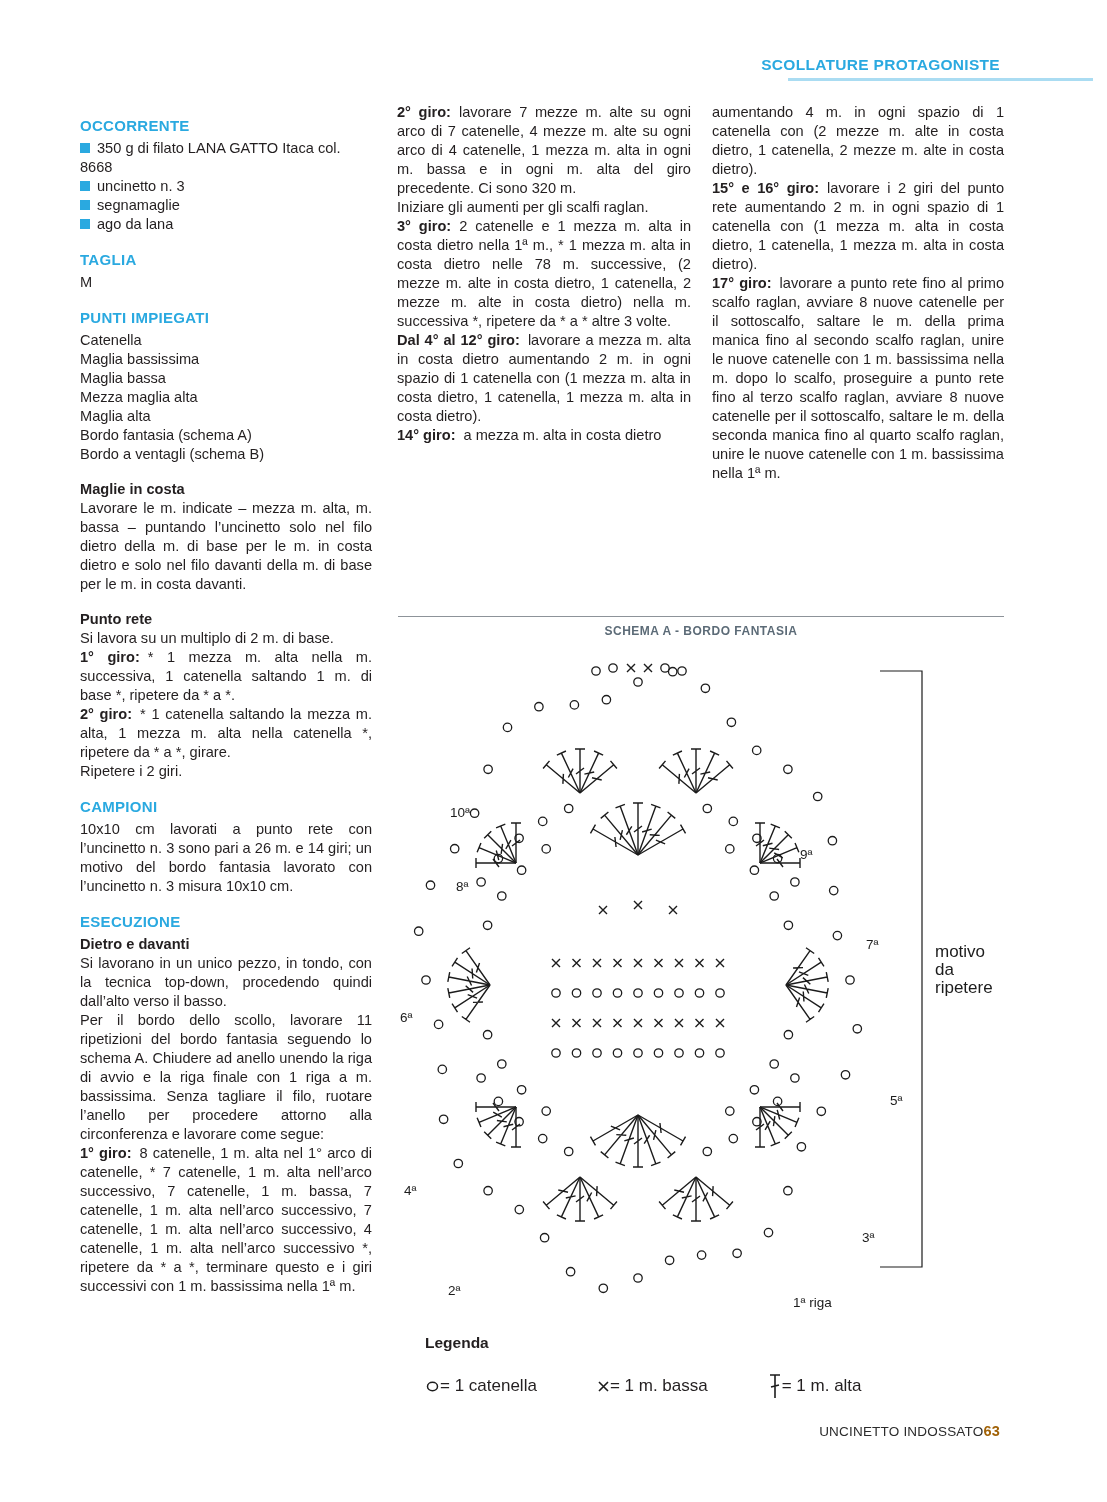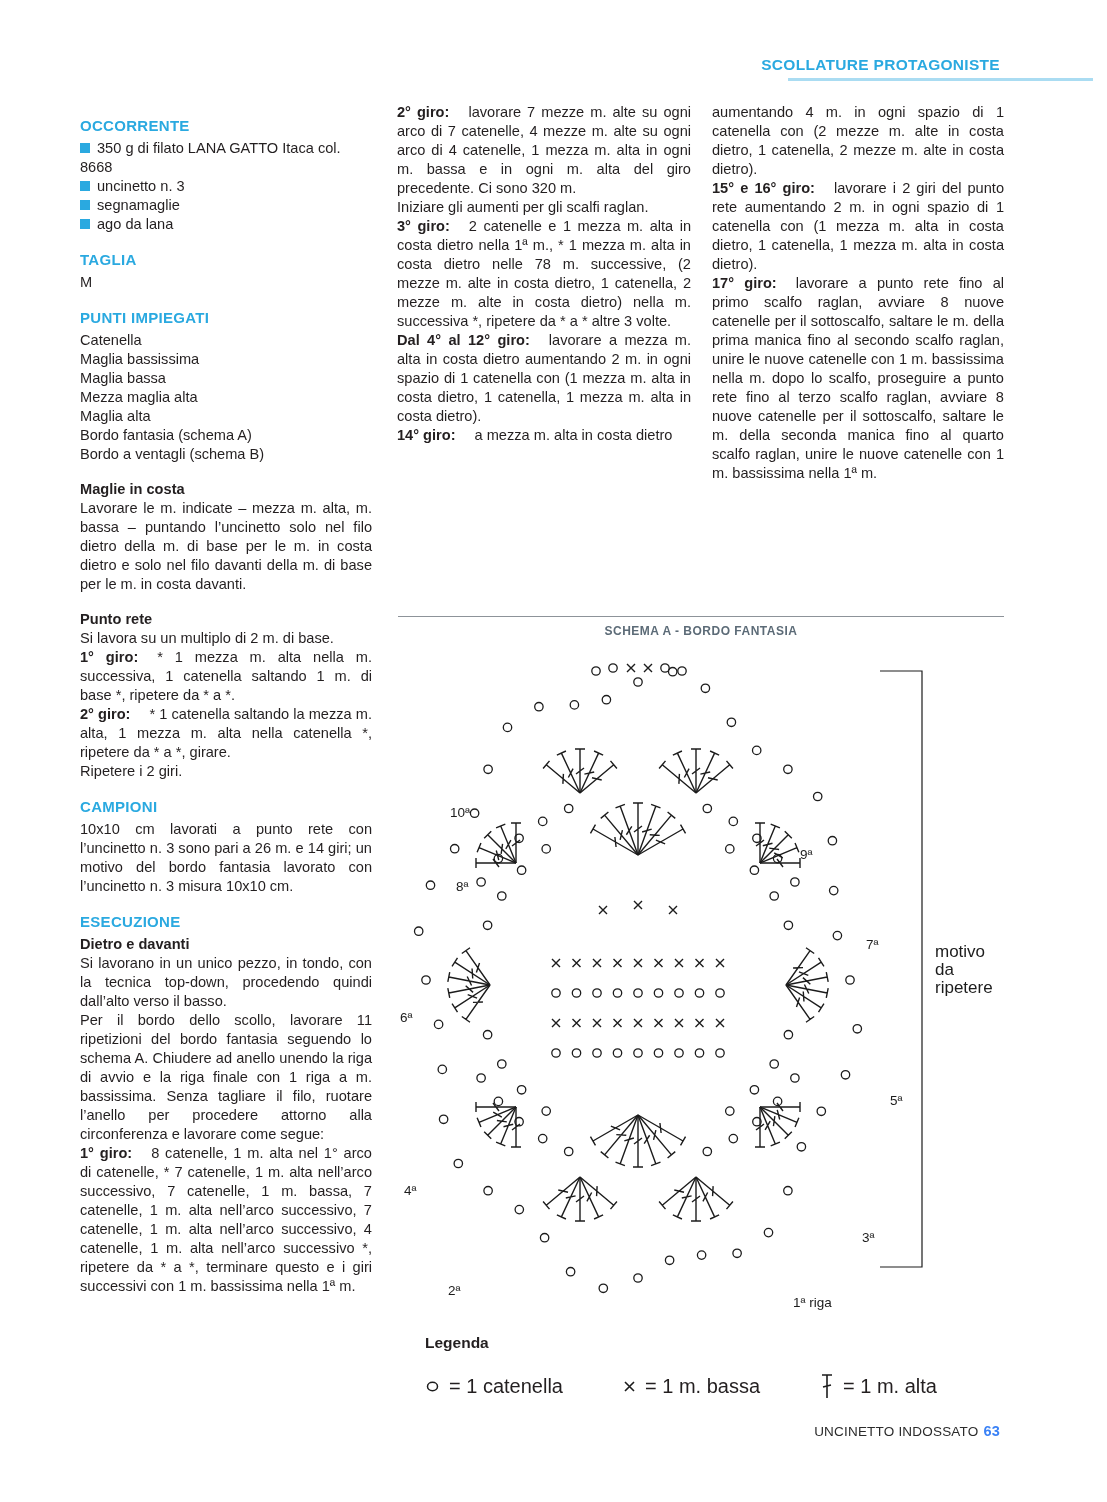--- a/index.html
+++ b/index.html
@@ -16,38 +16,38 @@
   .col3 { left:712px; top:103px; width:292px; }
 
   .cyan-h { color:#2aa9e0; font-weight:bold; font-size:15px; letter-spacing:.3px; margin:16px 0 4px 0; text-align:left; }
   .cyan-h.first { margin-top:8px; }
   .bold-h { font-weight:bold; margin-top:16px; text-align:left; }
   .bold-h.tight { margin-top:0; }
   .plainline { text-align:left; }
   .mat-item { text-align:left; }
   .bullet { display:inline-block; width:10px; height:10px; background:#2aa9e0; margin-right:7px; }
   .para { margin:0; }
-  .para b { padding-right:19px; }
+  .para b { padding-right:8px; }
   .para b:empty { display:none; }
 
   .schema-rule  { position:absolute; left:398px; top:616px; width:606px; height:1px; background:#8d9399; }
   .schema-title { position:absolute; left:398px; top:624px; width:606px; text-align:center; font-weight:bold; font-size:12px; letter-spacing:.5px; color:#5c6b77; }
 
   .diagram { position:absolute; left:398px; top:655px; width:612px; height:672px; }
   .diagram svg { position:absolute; left:0; top:0; }
   .row-label { position:absolute; font-size:13.5px; color:#1c1c1c; white-space:nowrap; }
   .side-note { position:absolute; left:537px; top:288px; width:70px; font-size:17px; line-height:18px; color:#1c1c1c; text-align:left; }
 
   .legend { position:absolute; left:425px; top:1334px; }
   .legend-title { font-weight:bold; font-size:15.5px; }
   .legend-items { display:flex; align-items:center; gap:60px; margin-top:20px; }
-  .legend-item  { display:flex; align-items:center; gap:9px; font-size:20px; }
+  .legend-item  { display:flex; align-items:center; font-size:17px; }
 
   .footer { position:absolute; right:107px; top:1423px; font-size:13.5px; color:#2b2b2b; letter-spacing:.2px; }
-  .footer b { font-size:14.5px; color:#3b82f6; margin-left:5px; }
+  .footer b { font-size:14.5px; color:#a16207; }
 </style>
 </head>
 <body>
 
 <div class="page">
 
   <div class="kicker">SCOLLATURE PROTAGONISTE</div>
   <div class="kicker-rule"></div>
 
   <div class="col col1">

